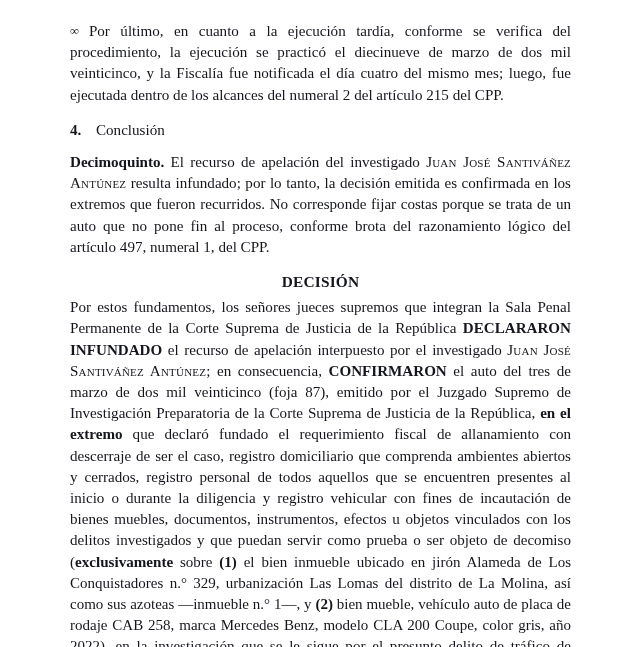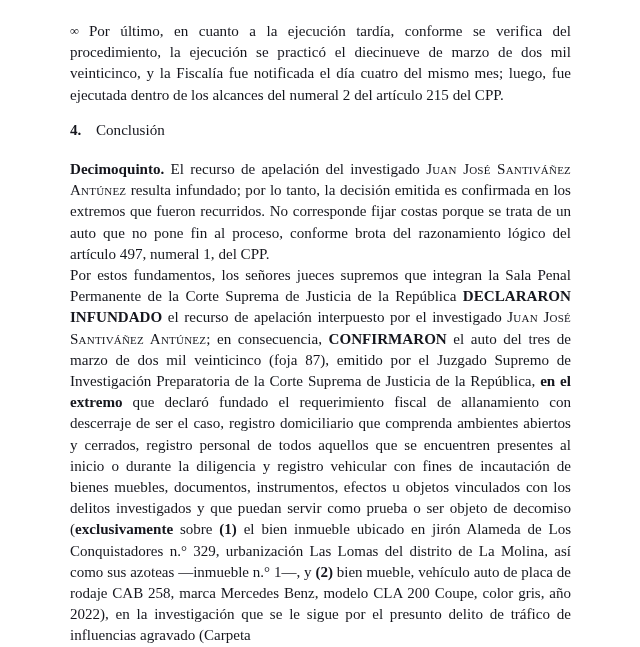--- a/index.html
+++ b/index.html
@@ -57,21 +57,21 @@
     display: flex;
     align-items: baseline;
   }
   .section-head .num {
     width: 26px;
     flex: 0 0 26px;
     font-weight: bold;
   }
   .section-head .label { font-weight: normal; }
 
-  .para.after-head { margin-top: 18px; }
+  .para.after-head { margin-top: 11px; }
 
   .center-head {
     margin: 13px 0 5px 0;
     text-align: center;
     font-weight: bold;
     font-size: 15.4px;
     line-height: 21.2px;
     letter-spacing: 0.2px;
   }
 
@@ -97,16 +97,17 @@
 
   <p class="para bullet-para"><span class="bullet-mark">∞</span><span>Por último, en cuanto a la ejecución tardía, conforme se verifica del procedimiento, la ejecución se practicó el diecinueve de marzo de dos mil veinticinco, y la Fiscalía fue notificada el día cuatro del mismo mes; luego, fue ejecutada dentro de los alcances del numeral 2 del artículo 215 del CPP.</span></p>
 
   <div class="section-head">
     <span class="num">4.</span>
     <span class="label">Conclusión</span>
   </div>
 
   <p class="para after-head"><b>Decimoquinto.</b><span> El recurso de apelación del investigado </span><span class="sc">Juan José Santiváñez Antúnez</span><span> resulta infundado; por lo tanto, la decisión emitida es confirmada en los extremos que fueron recurridos. No corresponde fijar costas porque se trata de un auto que no pone fin al proceso, conforme brota del razonamiento lógico del artículo 497, numeral 1, del CPP.</span></p>
 
+  <div class="center-head">DECISIÓN</div>
 
   <p class="para mixed"><span>Por estos fundamentos, los señores jueces supremos que integran la Sala Penal Permanente de la Corte Suprema de Justicia de la República </span><b>DECLARARON INFUNDADO</b><span> el recurso de apelación interpuesto por el investigado </span><span class="sc">Juan José Santiváñez Antúnez</span><span>; en consecuencia, </span><b>CONFIRMARON</b><span> el auto del tres de marzo de dos mil veinticinco </span><span class="small">(foja 87)</span><span>, emitido por el Juzgado Supremo de Investigación Preparatoria de la Corte Suprema de Justicia de la República, </span><b>en el extremo</b><span> que declaró fundado el requerimiento fiscal de allanamiento con descerraje de ser el caso, registro domiciliario que comprenda ambientes abiertos y cerrados, registro personal de todos aquellos que se encuentren presentes al inicio o durante la diligencia y registro vehicular con fines de incautación de bienes muebles, documentos, instrumentos, efectos u objetos vinculados con los delitos investigados y que puedan servir como prueba o ser objeto de decomiso (</span><b>exclusivamente</b><span class="small"> sobre </span><b class="small">(1)</b><span class="small"> el bien inmueble ubicado en jirón Alameda de Los Conquistadores n.° 329, urbanización Las Lomas del distrito de La Molina, así como sus azoteas —inmueble n.° 1—, y </span><b class="small">(2)</b><span class="small"> bien mueble, vehículo auto de placa de rodaje CAB 258, marca Mercedes Benz, modelo CLA 200 Coupe, color gris, año 2022</span><span>), en la investigación que se le sigue por el presunto delito de tráfico de influencias agravado </span><span class="small">(Carpeta</span></p>
 
 </div>
 
 </body></html>

